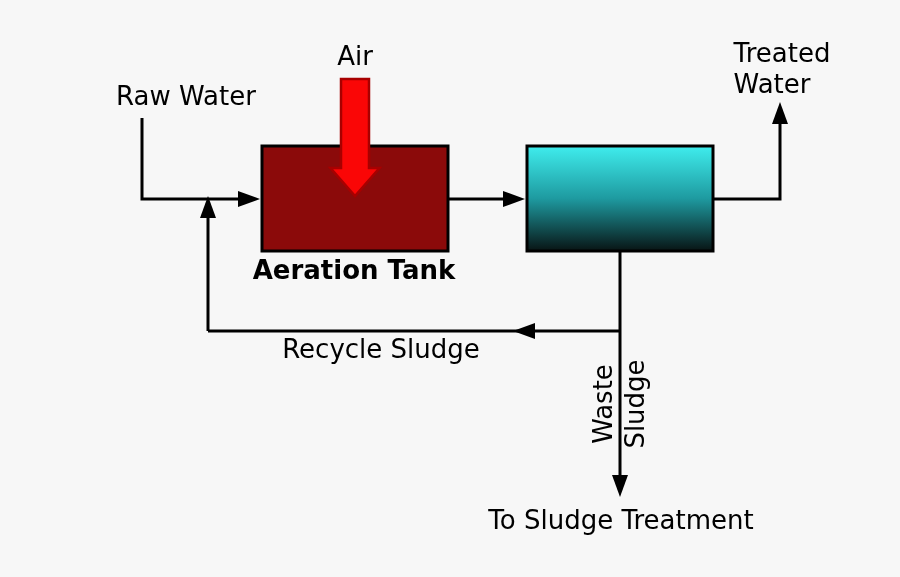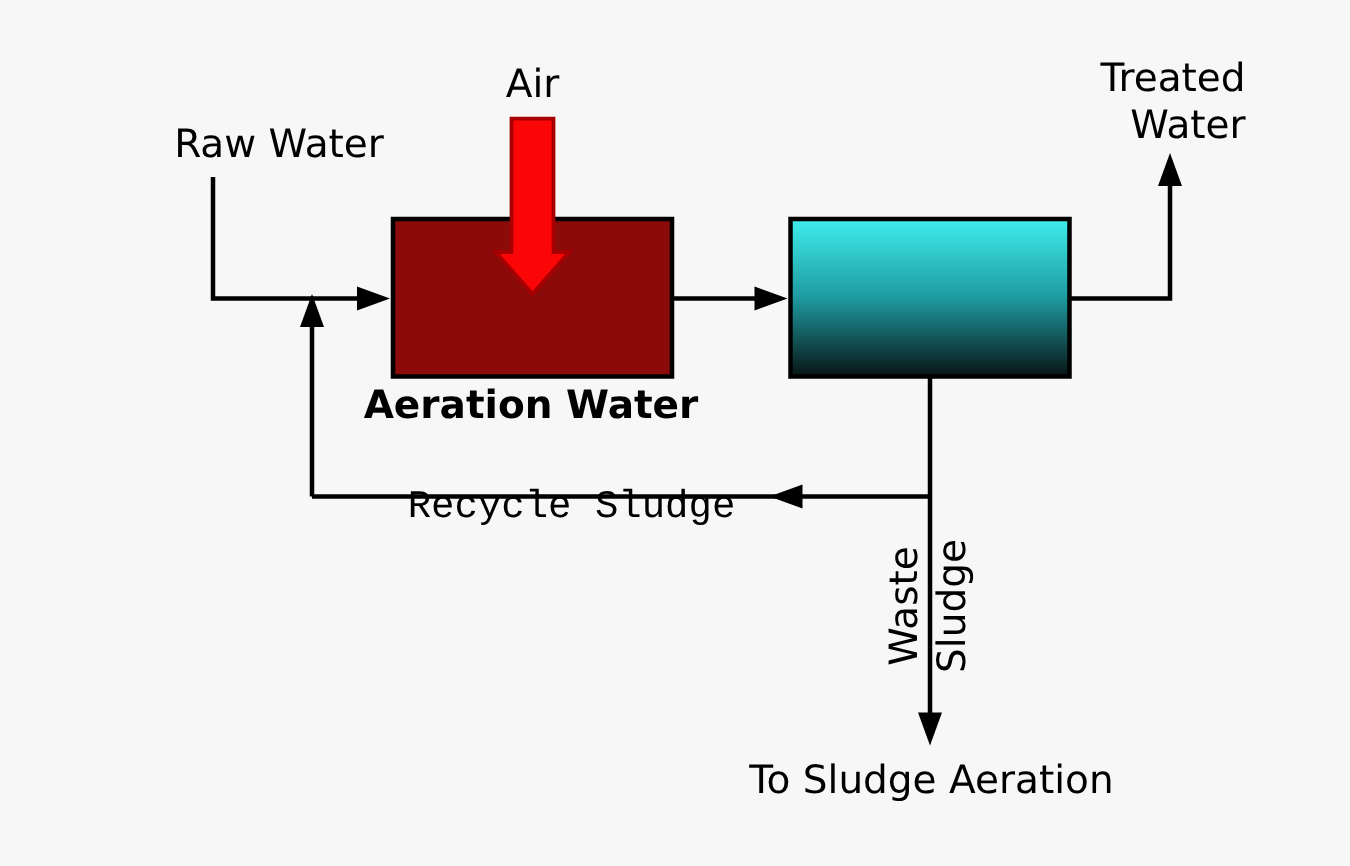--- a/index.html
+++ b/index.html
@@ -19,21 +19,21 @@
   .lbl {
     position:absolute;
     transform:translate(-50%,-50%);
     font-size:26px;
     color:#000;
     white-space:nowrap;
     line-height:1.2;
   }
   .lbl.bold { font-weight:bold; }
   .lbl.rot { transform:translate(-50%,-50%) rotate(-90deg); }
-  .lbl.multiline { white-space:pre-line; text-align:right; }
+  .lbl.multiline { white-space:pre-line; text-align:left; }
 </style>
 </head>
 <body bgcolor="#f7f7f7">
 
 <div class="canvas">
 
   <svg class="diagram-svg" viewBox="0 0 900 577">
     <defs>
       <linearGradient id="clarifierGrad" x1="0" y1="0" x2="0" y2="1">
         <stop offset="0" stop-color="#3feded"></stop>
@@ -64,27 +64,27 @@
     <polygon class="arrowhead" points="620,497 612,475 628,475"></polygon>
 
     <path class="flow-line" d="M620,331 L208,331"></path>
     <polygon class="arrowhead" points="513,331 535,323 535,339"></polygon>
   </svg>
 
   <div class="lbl" style="left:142px; top:97px;margin-left:44px;">Raw Water</div>
 
   <div class="lbl" style="left:355px; top:57px;">Air</div>
 
-  <div class="lbl bold" style="left:354px; top:271px;">Aeration Water</div>
+  <div class="lbl bold" style="left:354px; top:271px;">Aeration Tank</div>
 
 
   <div class="lbl multiline" style="left:782px; top:69px;">Treated
 Water</div>
 
-  <div class="lbl" style="left:381px; top:338px;font-family:Liberation Mono, monospace;">Recycle Sludge</div>
+  <div class="lbl" style="left:381px; top:350px;">Recycle Sludge</div>
 
   <div class="lbl rot" style="left:604px; top:404px;">Waste</div>
 
   <div class="lbl rot" style="left:636px; top:404px;">Sludge</div>
 
-  <div class="lbl" style="left:621px; top:521px;">To Sludge Aeration</div>
+  <div class="lbl" style="left:621px; top:521px;">To Sludge Treatment</div>
 
 </div>
 
 </body></html>

